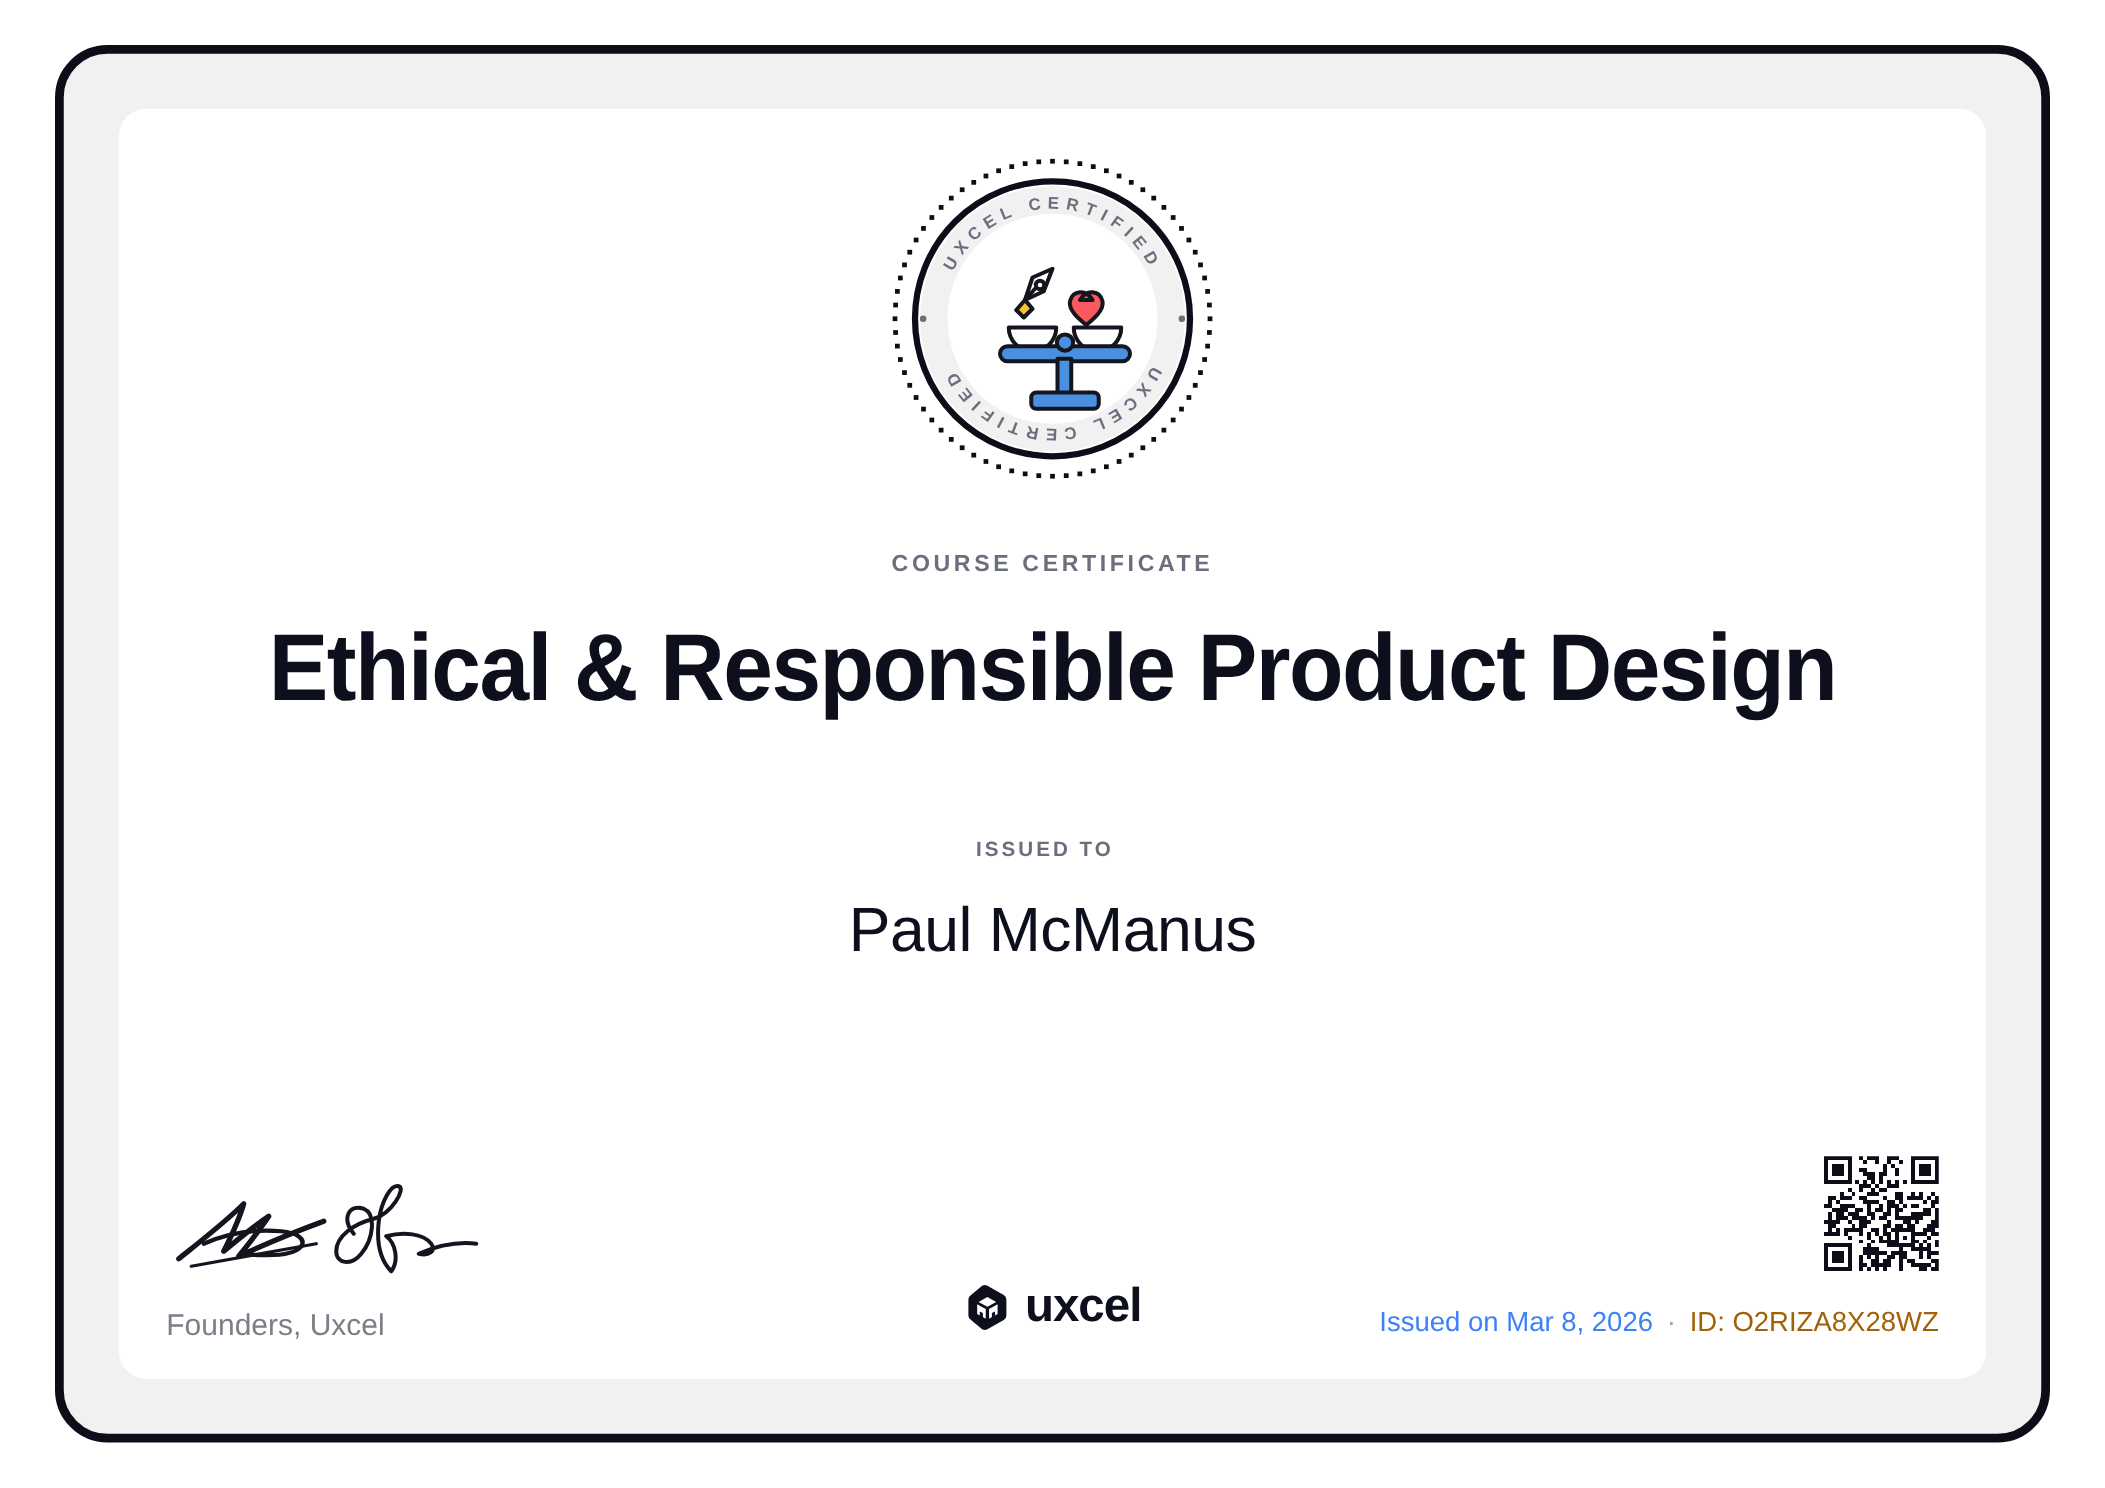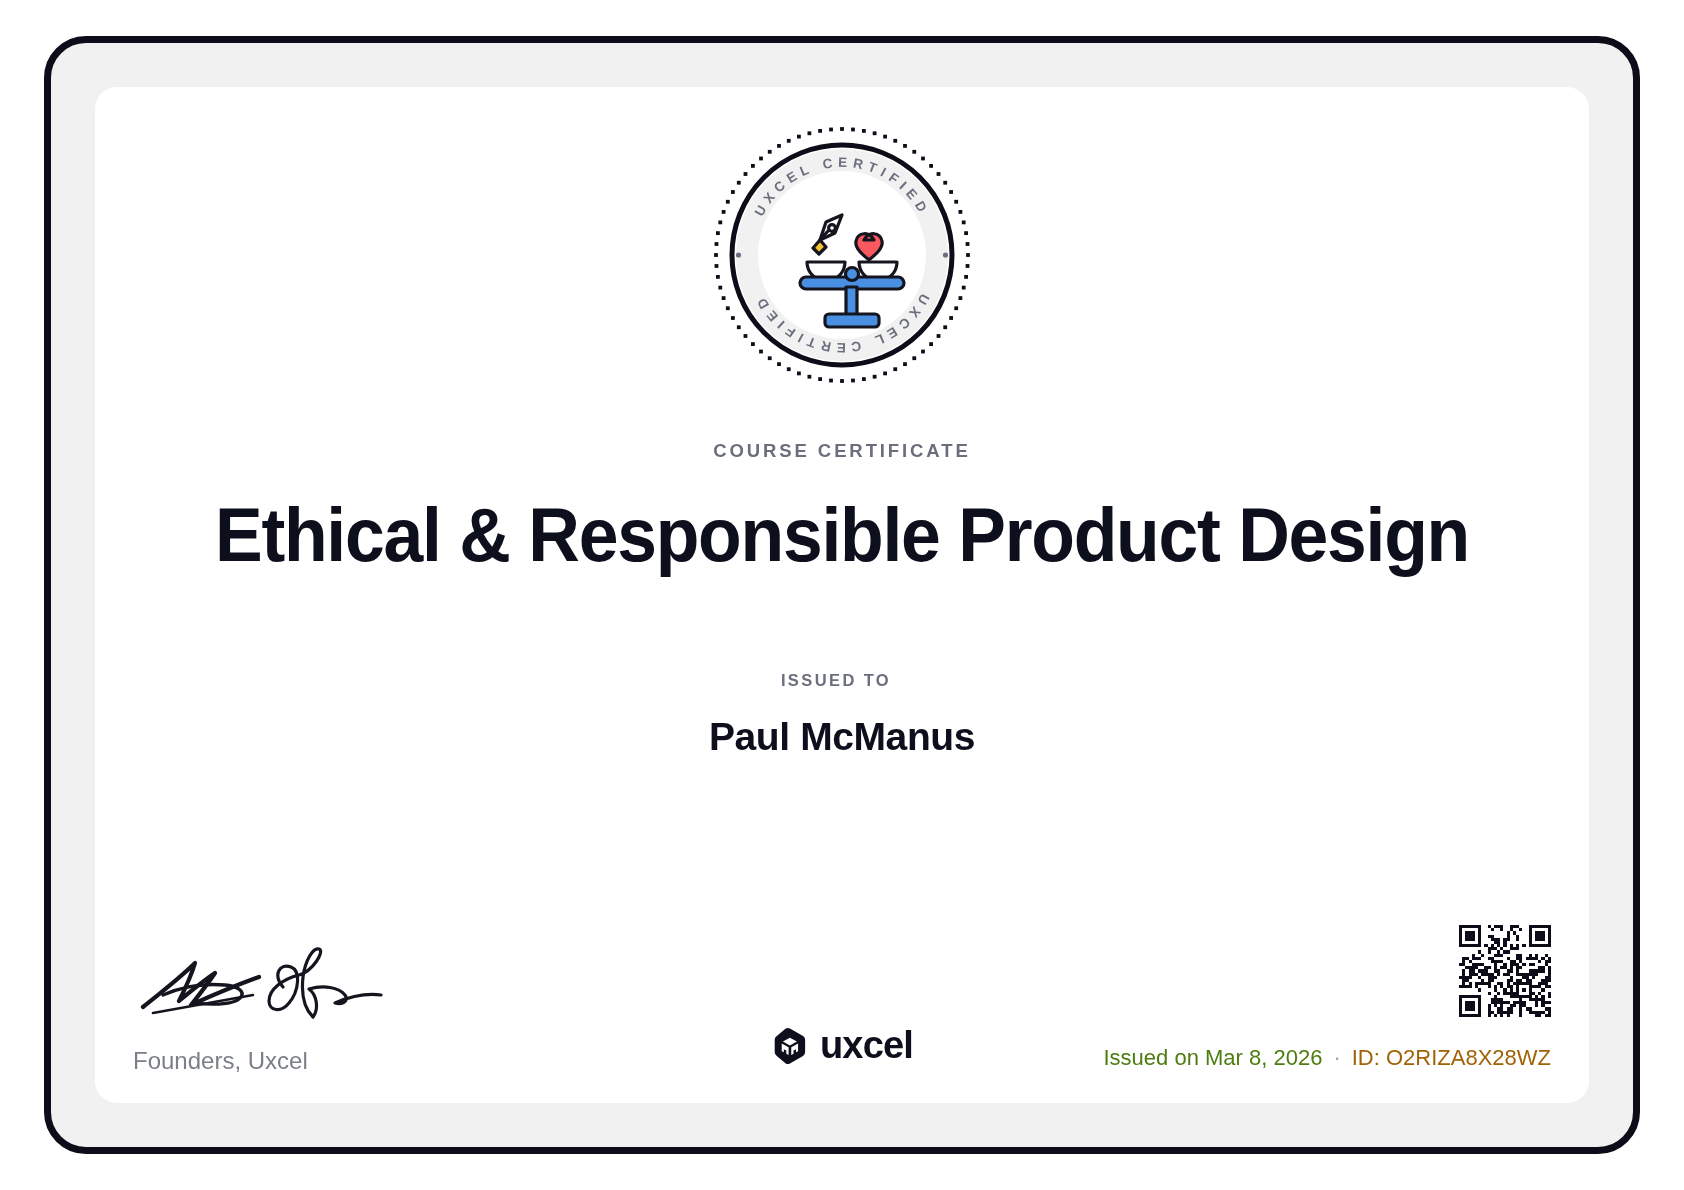--- a/index.html
+++ b/index.html
@@ -79,22 +79,22 @@
     font-weight: bold;
     letter-spacing: 2.4px;
     color: #6b6f7d;
   }
 
   .recipient-name {
     position: absolute;
     top: 628px;
     left: 0; right: 0;
     text-align: center;
-    font-size: 39px;
-    font-weight: bold;
+    font-size: 50px;
+    font-weight: normal;
     letter-spacing: -0.4px;
     color: #0d0f1c;
   }
 
   .body-copy {
     position: absolute;
     top: 724px;
     left: 50%;
     transform: translateX(-50%);
     width: 830px;
@@ -145,21 +145,21 @@
   .meta-block {
     position: absolute;
     right: 38px;
     bottom: 32px;
     display: flex;
     align-items: baseline;
     gap: 11px;
     font-size: 22px;
     white-space: nowrap;
   }
-  .meta-date { color: #4d7c0f; }
+  .meta-date { color: #3b82f6; }
   .meta-sep  { color: #9aa0ab; }
   .meta-id   { color: #a16207; }
 
   .qr-block {
     position: absolute;
     right: 38px;
     bottom: 86px;
     width: 92px;
     height: 92px;
   }

